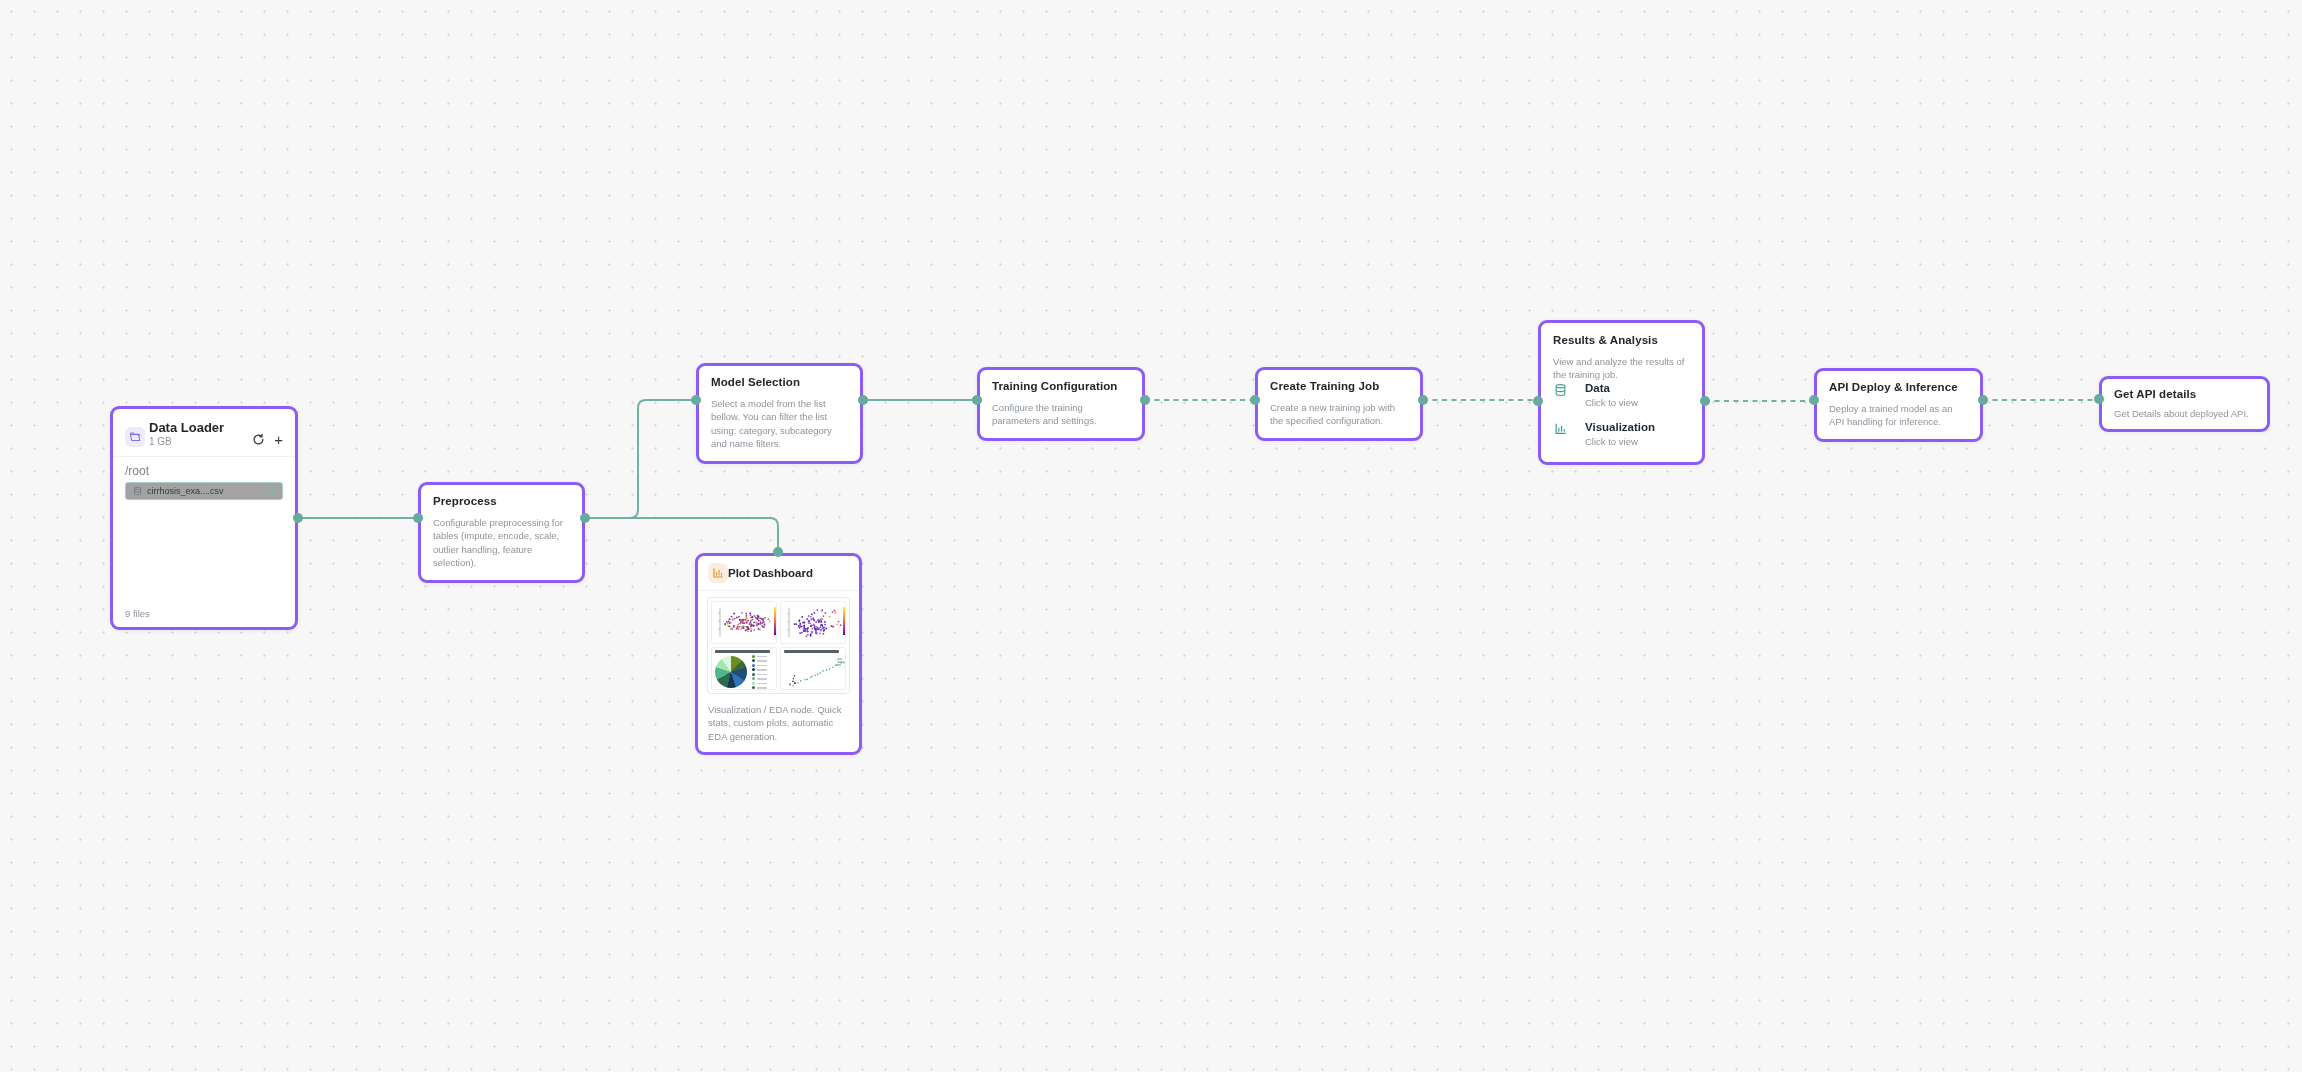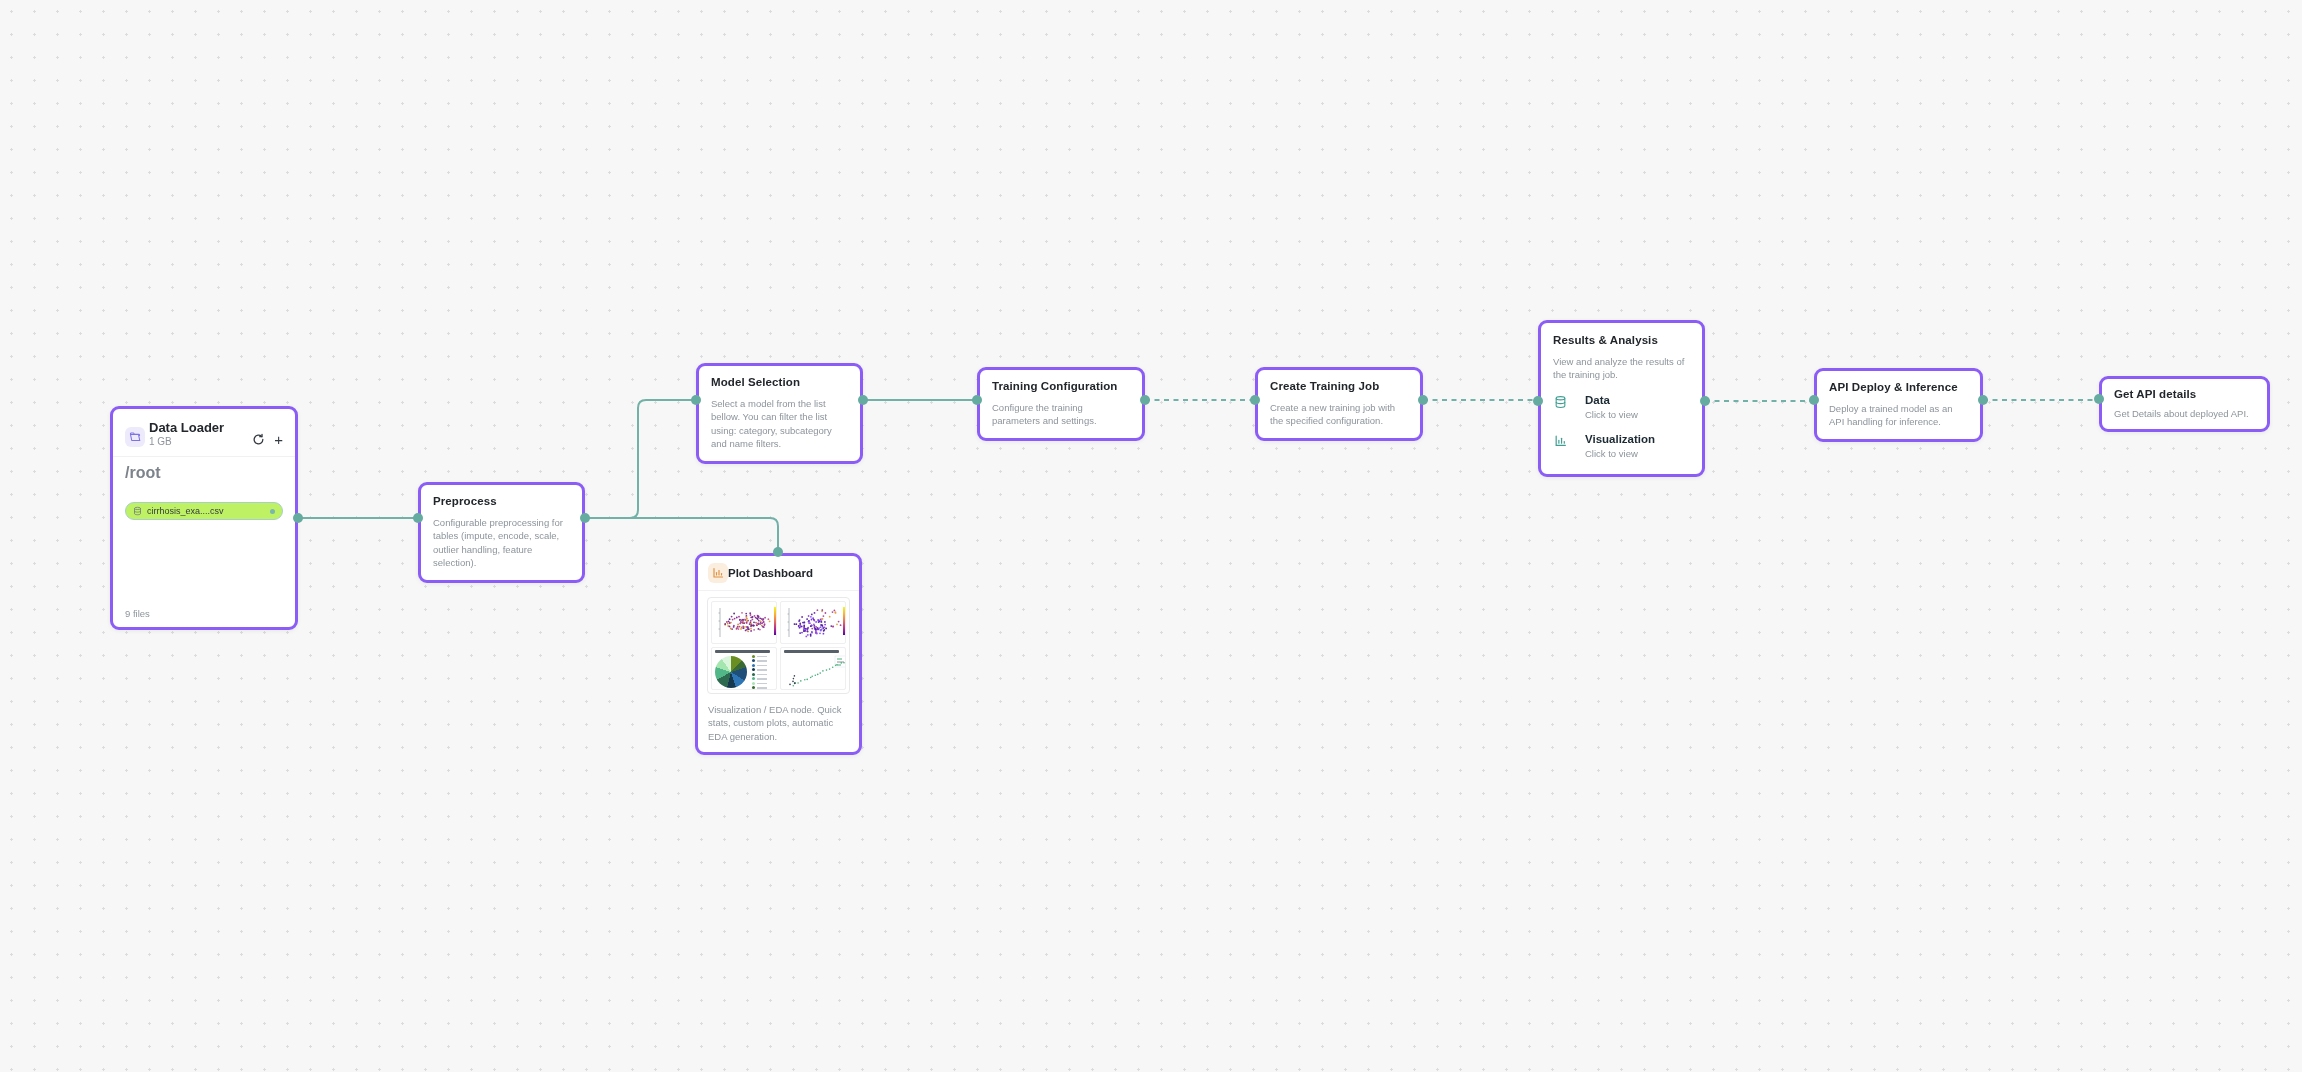--- a/index.html
+++ b/index.html
@@ -36,39 +36,39 @@
   .icon-box.purple { background:#edeafc; }
   .icon-box.orange { background:#fceede; }
   .dl-titles { display:flex; flex-direction:column; gap:1px; flex:1; }
   .dl-title { font-size:13px; font-weight:700; color:#23272c; }
   .dl-sub { font-size:10px; color:#8d949b; }
   .dl-actions { display:flex; align-items:center; gap:9px; }
   .dl-action { cursor:pointer; color:#343a41; display:flex; align-items:center; }
   .plus-glyph { font-size:15px; line-height:1; color:#343a41; font-weight:400; }
   .divider { border-top:1px solid #f1f1f3; }
   .dl-body { padding:7px 12px; }
-  .dl-path { font-size:16px; color:#7c838b; margin-bottom:20px;font-weight:bold; }
-  .file-row { display:flex; align-items:center; gap:5px; padding:3px 7px; background:#bef264; border:1px solid #a6d0c7; border-radius:9px; }
+  .dl-path { font-size:12px; color:#7c838b; margin-bottom:4px; }
+  .file-row { display:flex; align-items:center; gap:5px; padding:3px 7px; background:#a3a3a3; border:1px solid #a6d0c7; border-radius:3px; }
   .file-name { font-size:9px; color:#343a40; flex:1; white-space:nowrap; overflow:hidden; }
   .file-dot { width:5px; height:5px; border-radius:50%; background:#7ab6ab; flex:0 0 auto; }
   .dl-footer { position:absolute; left:12px; bottom:8px; font-size:9.5px; color:#8d949b; }
 
   
   #node-preprocess { left:418px; top:482px; width:167px; }
   #node-model-selection { left:696px; top:363px; width:167px; }
   #node-training-configuration { left:977px; top:367px; width:168px; }
   #node-create-training-job { left:1255px; top:367px; width:168px; }
   #node-api-deploy { left:1814px; top:368px; width:169px; }
   #node-get-api-details { left:2099px; top:376px; width:171px; padding:9px 12px; }
   #node-get-api-details .node-title { margin-bottom:7px; }
 
   
   #node-results-analysis { left:1538px; top:320px; width:167px; padding:11px 12px 13px 12px; }
   #node-results-analysis .node-title { margin-bottom:9px; }
-  #node-results-analysis .node-desc { margin-bottom:12px; }
+  #node-results-analysis .node-desc { }
   .result-item { display:flex; gap:18px; margin-bottom:13px; cursor:pointer; }
   .result-item:last-child { margin-bottom:2px; }
   .result-icon { width:14px; display:flex; justify-content:center; padding-top:1px; flex:0 0 auto; }
   .result-texts { display:flex; flex-direction:column; gap:3px; }
   .result-label { font-size:11.5px; font-weight:700; color:#1c2a34; }
   .result-hint { font-size:9.5px; color:#8d949b; }
 
   
   #node-plot-dashboard { left:695px; top:553px; width:167px; }
   .pd-header { display:flex; align-items:center; gap:0; padding:7px 10px; }

